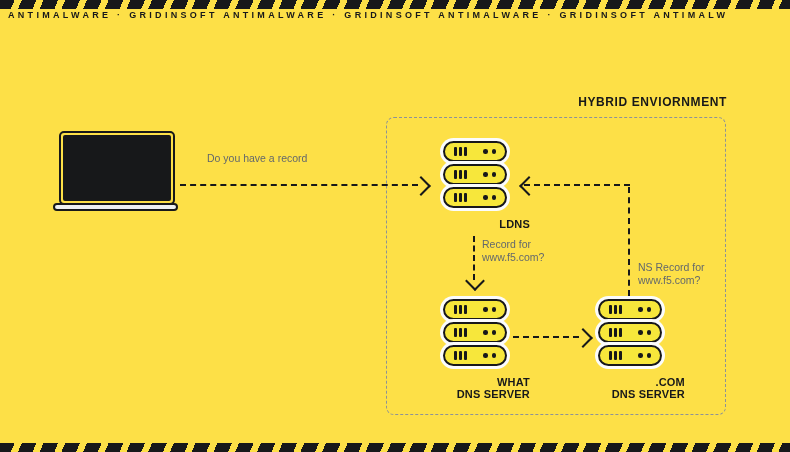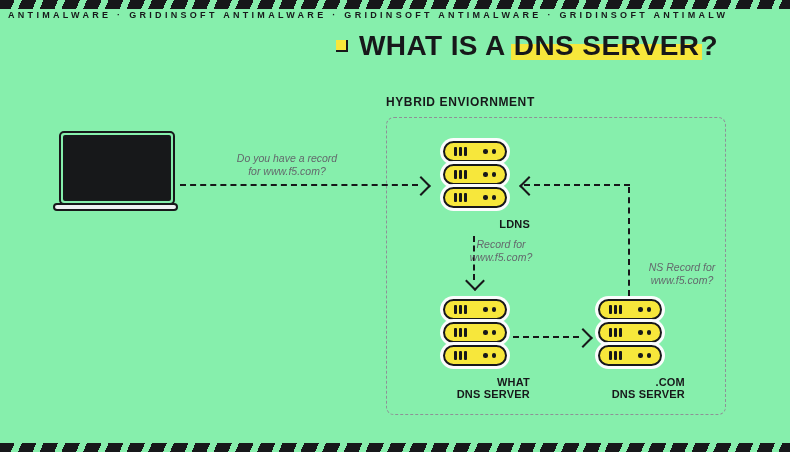--- a/index.html
+++ b/index.html
@@ -1,17 +1,17 @@
 <!DOCTYPE html>
 <html><head>
 <meta charset="utf-8">
 <style>
   html,body{margin:0;padding:0;}
   body{font-family:"Liberation Sans",sans-serif;background:#cfd4d8;}
-  .canvas{position:relative;width:790px;height:452px;background:#86efac;overflow:hidden;margin:0 auto;}
+  .canvas{position:relative;width:790px;height:452px;background:#fde047;overflow:hidden;margin:0 auto;}
 
   
   .hazard{position:absolute;left:0;width:790px;height:9px;
     background:repeating-linear-gradient(113deg,#17181a 0 13.5px,transparent 13.5px 20px);}
   .hazard-top{top:0;}
   .hazard-bottom{top:443px;}
 
   
   .banner-text{position:absolute;white-space:nowrap;overflow:hidden;color:#17181a;font-weight:bold;}
   .banner-top{top:10px;left:8px;right:0;font-size:9px;letter-spacing:3.3px;}
@@ -19,21 +19,21 @@
 
   
   .title-row{position:absolute;left:336px;top:31px;display:flex;align-items:flex-start;}
   .bullet{width:10px;height:10px;margin-top:9px;background:#f7e73b;
     border-right:2px solid #17181a;border-bottom:2px solid #17181a;flex:0 0 auto;}
   h1{margin:0 0 0 11px;font-size:28px;line-height:30px;font-weight:bold;color:#17181a;letter-spacing:0.4px;white-space:nowrap;}
   .hl{background:linear-gradient(to bottom,rgba(0,0,0,0) 45%,#f7e73b 45%,#f7e73b 97%,rgba(0,0,0,0) 97%);
     padding:0 3px;margin:0 -2px;}
 
   
-  .env-label{position:absolute;left:386px;top:95px;width:341px;text-align:left;
+  .env-label{position:absolute;left:386px;top:95px;width:341px;text-align:right;
     font-size:12px;font-weight:bold;color:#17181a;letter-spacing:0.6px;}
   .env-box{position:absolute;left:386px;top:117px;width:338px;height:296px;
     border:1.5px dashed #8d9296;border-radius:8px;}
 
   
   .laptop-screen{position:absolute;left:59px;top:131px;width:108px;height:66px;
     border:2.5px solid #17181a;border-radius:5px;padding:2px;}
   .laptop-screen-inner{width:100%;height:100%;background:#17181a;border-radius:2px;}
   .laptop-base{position:absolute;left:53px;top:203px;width:121px;height:4px;
     border:2px solid #17181a;border-radius:4px;background:#eef0f2;}
@@ -43,21 +43,21 @@
   
   .dash-h{position:absolute;border-top:2.5px dashed #17181a;height:0;}
   .dash-v{position:absolute;border-left:2.5px dashed #17181a;width:0;}
   .chev{position:absolute;width:12px;height:12px;
     border-top:2.6px solid #17181a;border-right:2.6px solid #17181a;}
   .chev-right{transform:rotate(45deg);}
   .chev-down{transform:rotate(135deg);}
   .chev-left{transform:rotate(-135deg);}
 
   
-  .msg{position:absolute;color:#63686c;font-size:10.5px;line-height:13px;text-align:center;font-style:italic;}
+  .msg{position:absolute;color:#63686c;font-size:10.5px;line-height:13px;text-align:left;}
   .msg span{display:block;}
 
   
   .stack{position:absolute;width:64px;}
   .unit{height:17px;background:#f7e73b;border:2.5px solid #17181a;border-radius:11px;
     box-shadow:0 0 0 3px #fbfcfd;margin-bottom:2px;
     display:flex;align-items:center;justify-content:space-between;padding:0 9px;}
   .bars{display:flex;gap:2.5px;}
   .bar{width:2.5px;height:9px;background:#17181a;border-radius:1px;}
   .dots{display:flex;gap:4px;}
@@ -67,38 +67,33 @@
   .stack-label span{display:block;text-align:right;}
 </style>
 </head>
 <body>
 
 <div class="canvas">
 
   <div class="hazard hazard-top"></div>
   <div class="banner-text banner-top">ANTIMALWARE · GRIDINSOFT ANTIMALWARE · GRIDINSOFT ANTIMALWARE · GRIDINSOFT ANTIMALW</div>
 
-  <div class="title-row">
-    <span class="bullet"></span>
-    <h1><span>WHAT IS A </span><span class="hl">DNS SERVER</span><span>?</span></h1>
-  </div>
 
   <div class="env-label">HYBRID ENVIORNMENT</div>
   <div class="env-box"></div>
 
   <div class="laptop-screen">
     <div class="laptop-screen-inner"></div>
   </div>
   <div class="laptop-base"></div>
 
   <div class="dash-h" style="left:180px;top:184px;width:238px;"></div>
   <div class="chev chev-right" style="left:414px;top:179px;"></div>
   <div class="msg" style="left:207px;top:152px;width:160px;">
     <span>Do you have a record</span>
-    <span>for www.f5.com?</span>
   </div>
 
   <div class="stack" style="left:443px;top:141px;">
     <div class="unit">
       <span class="bars">
           <i class="bar"></i>
           <i class="bar"></i>
           <i class="bar"></i>
         </span>
       <span class="dots">
@@ -129,21 +124,21 @@
         </span>
     </div>
     <div class="stack-label">
       <span>LDNS</span>
       <span></span>
     </div>
   </div>
 
   <div class="dash-v" style="left:473px;top:236px;height:44px;"></div>
   <div class="chev chev-down" style="left:468px;top:274px;"></div>
-  <div class="msg" style="left:456px;top:238px;width:90px;">
+  <div class="msg" style="left:482px;top:238px;width:90px;">
     <span>Record for</span>
     <span>www.f5.com?</span>
   </div>
 
   <div class="stack" style="left:443px;top:299px;">
     <div class="unit">
       <span class="bars">
           <i class="bar"></i>
           <i class="bar"></i>
           <i class="bar"></i>

